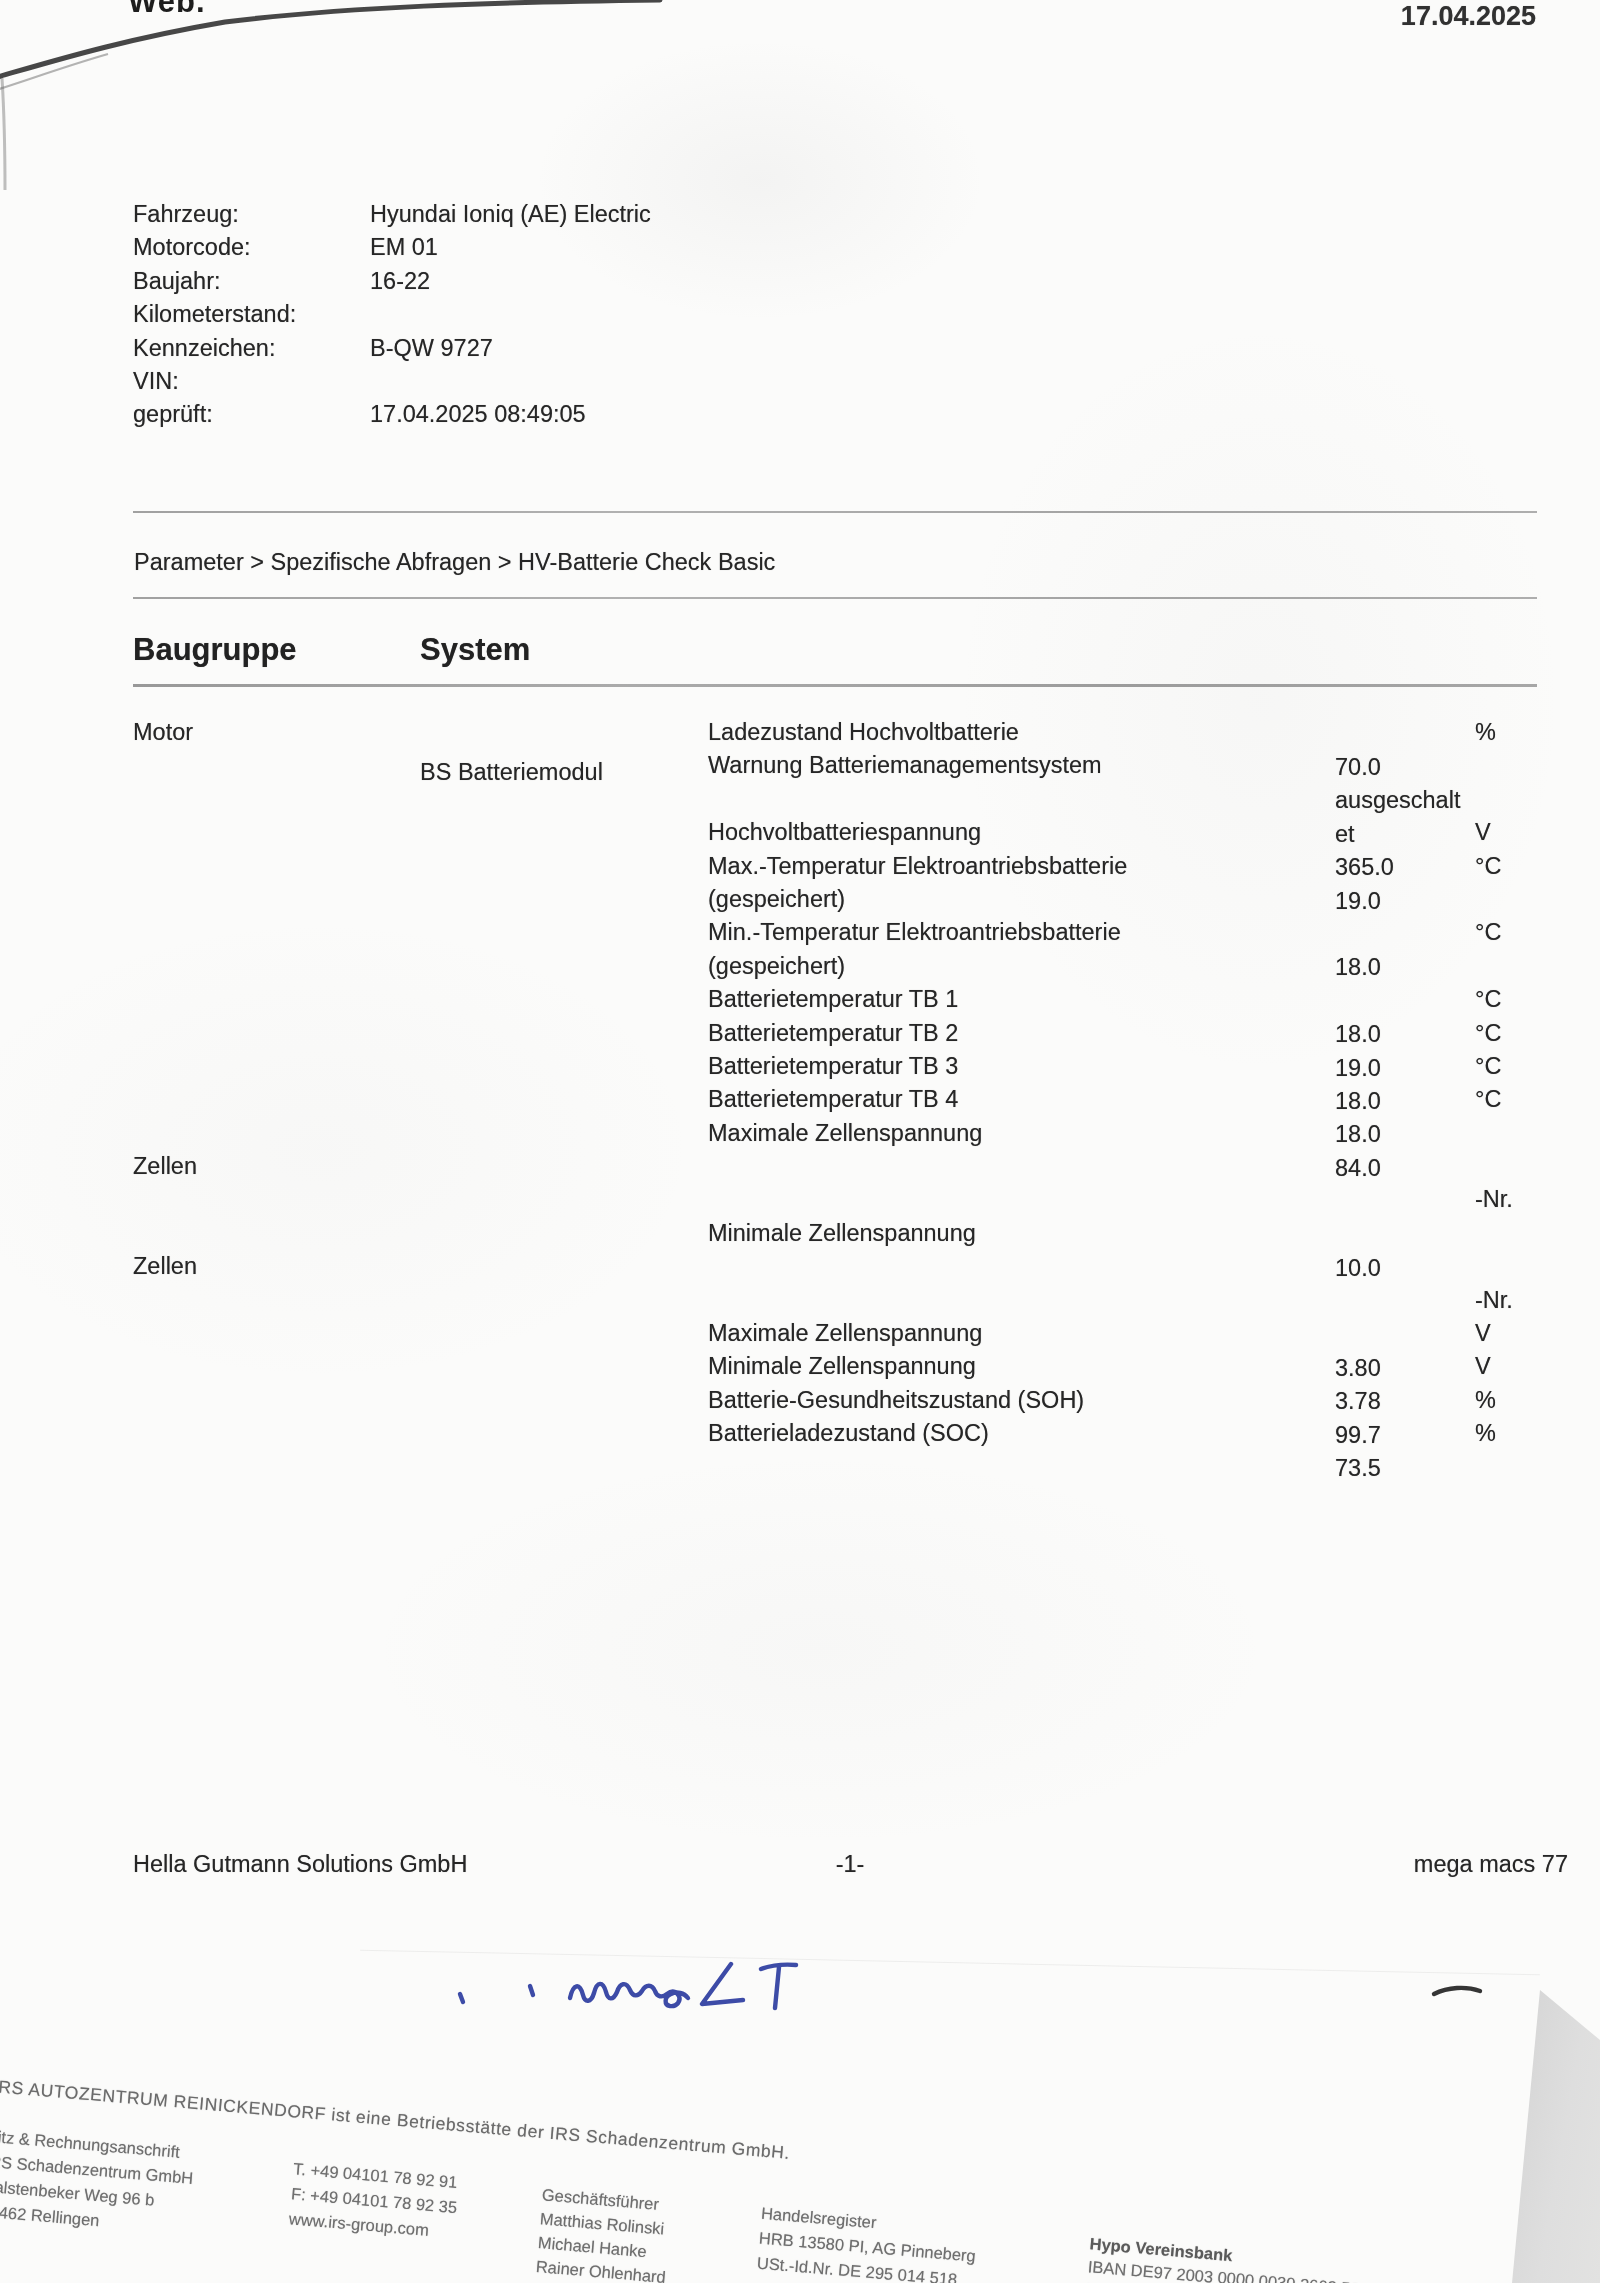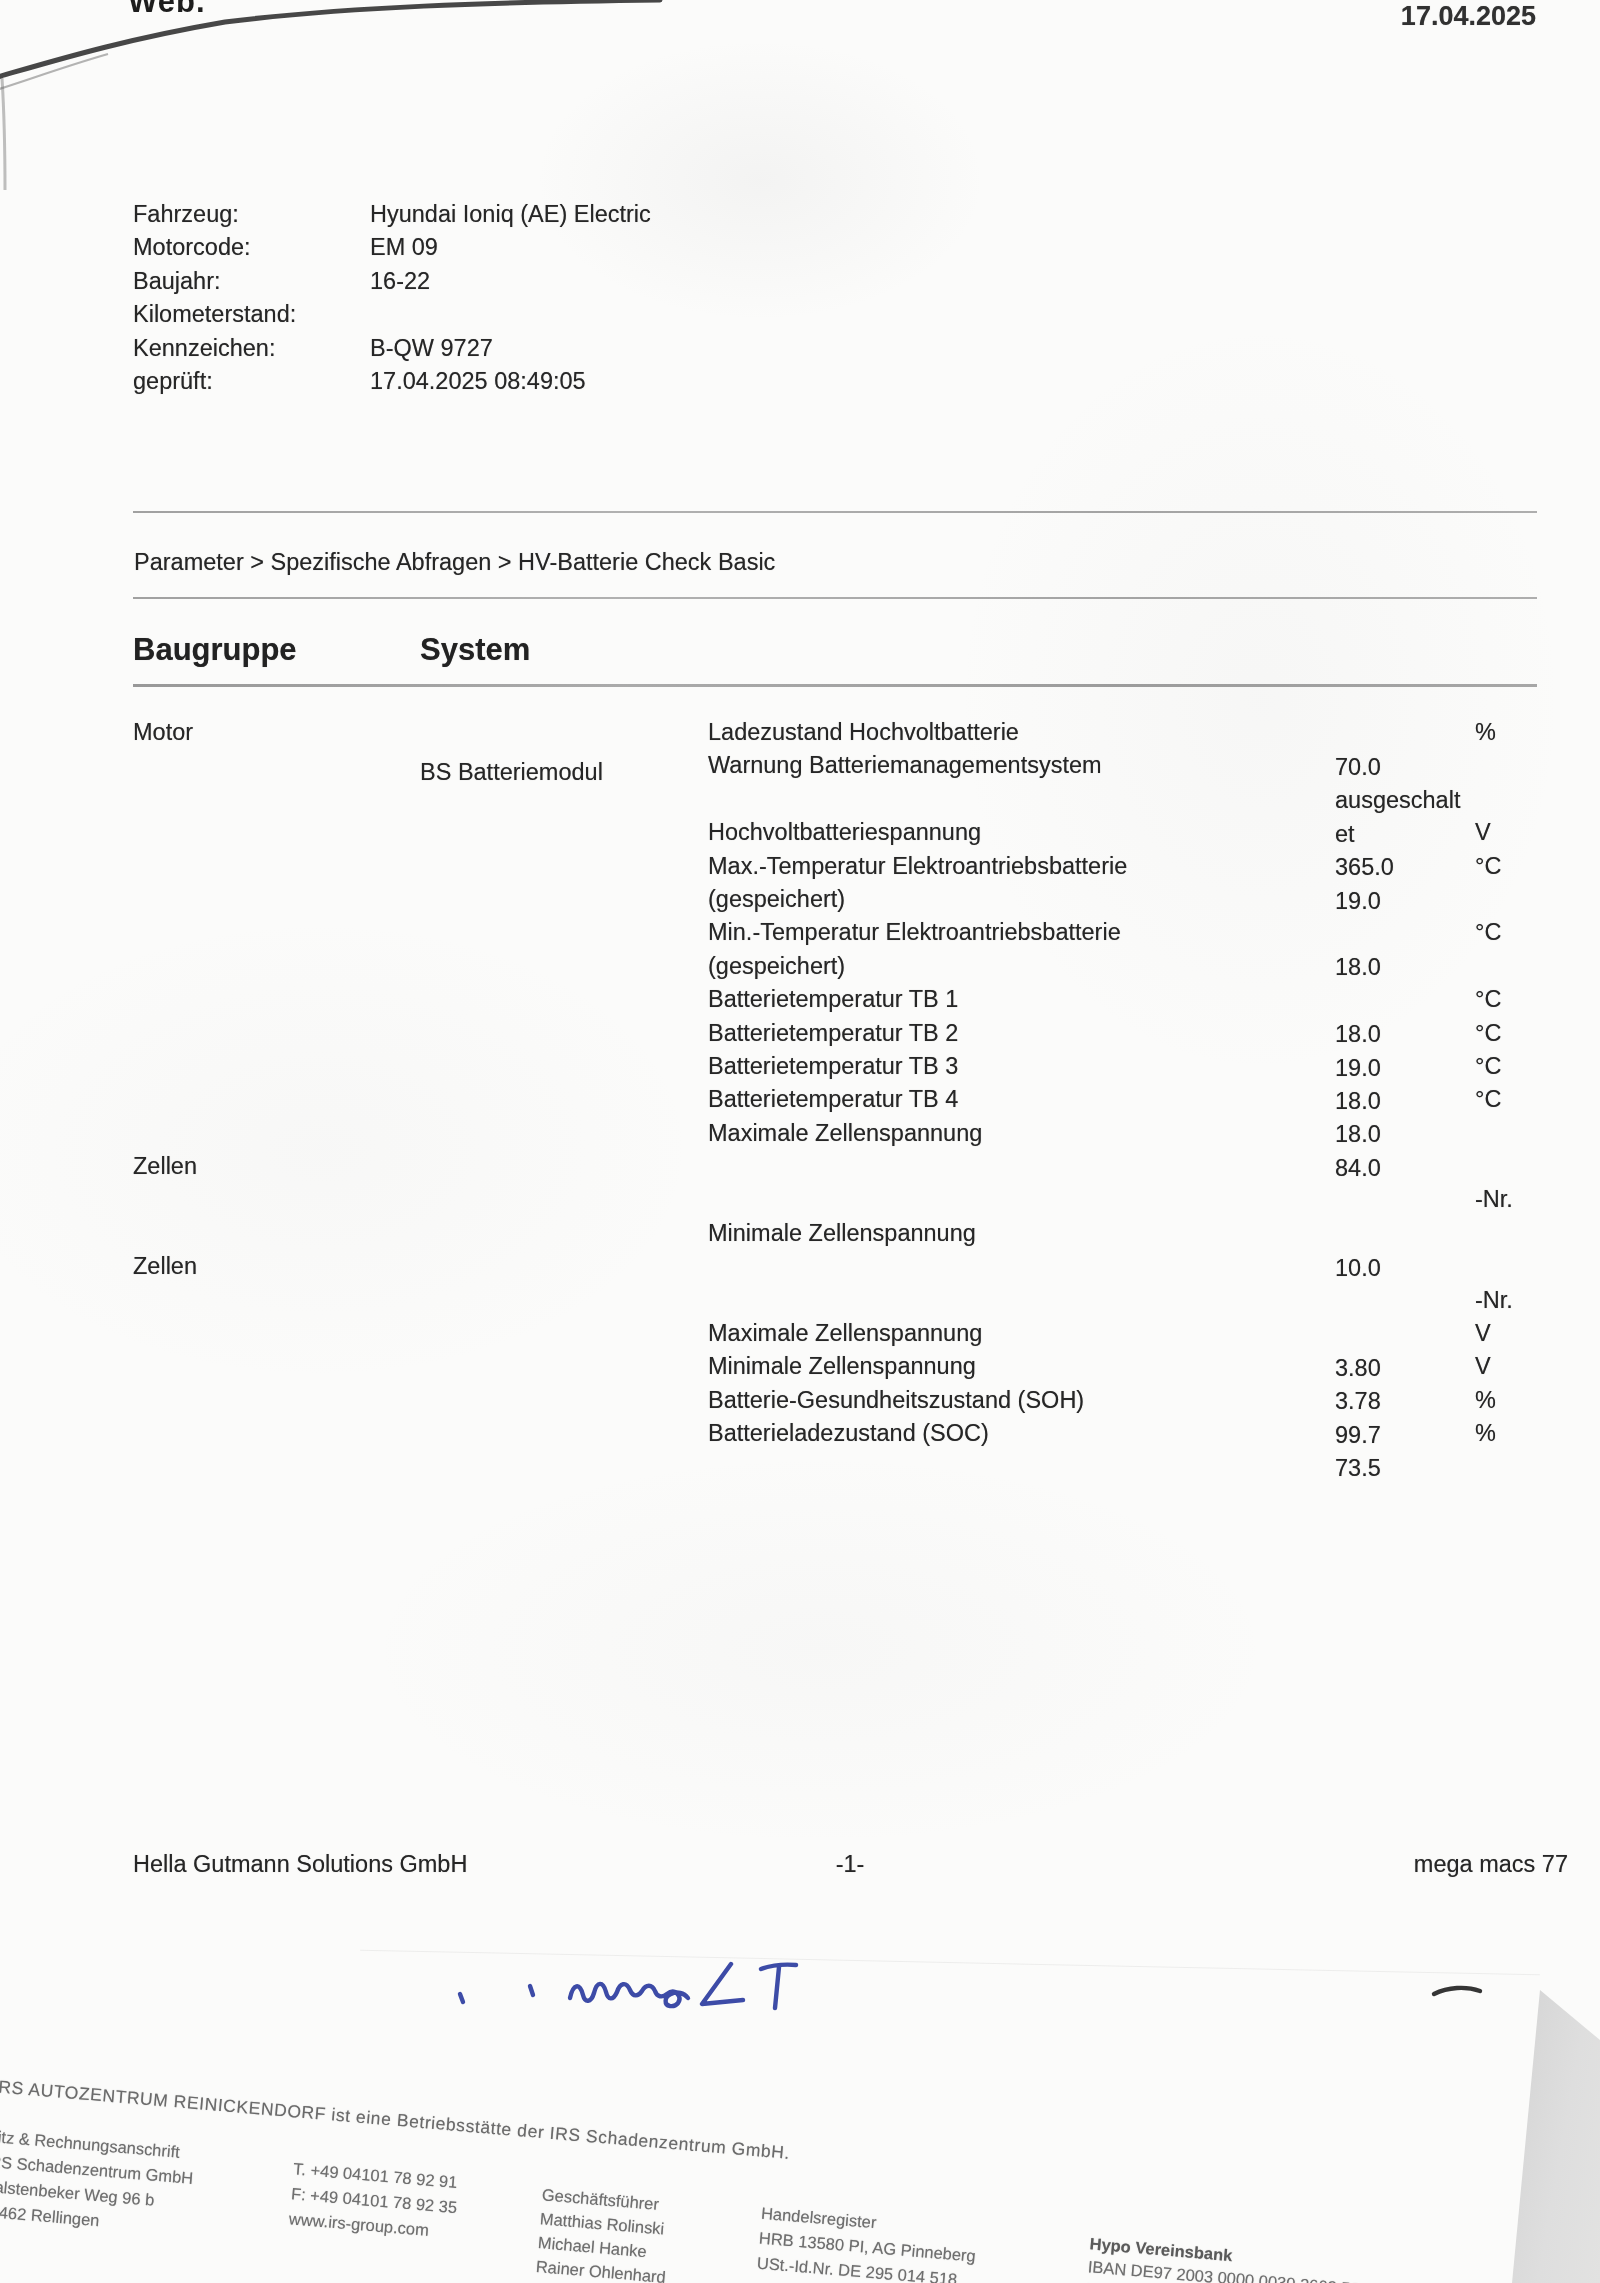--- a/index.html
+++ b/index.html
@@ -81,24 +81,25 @@
   <svg class="abs fold-svg" width="680" height="200" viewBox="0 0 680 200">
     <path d="M-6,78 C50,62 120,40 225,22 C345,7 490,2 660,0" fill="none" stroke="#2e2e2e" stroke-width="5" stroke-linecap="round" opacity="0.88"></path>
     <path d="M-4,90 C28,80 66,66 108,54" fill="none" stroke="#5a5a5a" stroke-width="2.2" opacity="0.45"></path>
     <path d="M2,78 C4,110 5,145 5,190" fill="none" stroke="#6a6a6a" stroke-width="3" opacity="0.42"></path>
   </svg>
 
   <div class="abs report-date soft nowrap">17.04.2025</div>
 
   <div class="abs vehicle soft">
     <div><span class="vlabel">Fahrzeug:</span><span>Hyundai Ioniq (AE) Electric</span></div>
-    <div><span class="vlabel">Motorcode:</span><span>EM 09</span></div>
+    <div><span class="vlabel">Motorcode:</span><span>EM 01</span></div>
     <div><span class="vlabel">Baujahr:</span><span>16-22</span></div>
     <div><span class="vlabel">Kilometerstand:</span><span></span></div>
     <div><span class="vlabel">Kennzeichen:</span><span>B-QW 9727</span></div>
+    <div><span class="vlabel">VIN:</span><span></span></div>
     <div><span class="vlabel">geprüft:</span><span>17.04.2025 08:49:05</span></div>
   </div>
 
   <div class="abs rule rule1"></div>
   <div class="abs breadcrumb soft nowrap">Parameter &gt; Spezifische Abfragen &gt; HV-Batterie Check Basic</div>
   <div class="abs rule rule2"></div>
   <span class="abs th th-baugruppe soft">Baugruppe</span>
   <span class="abs th th-system soft">System</span>
   <div class="abs rule rule3"></div>
 

